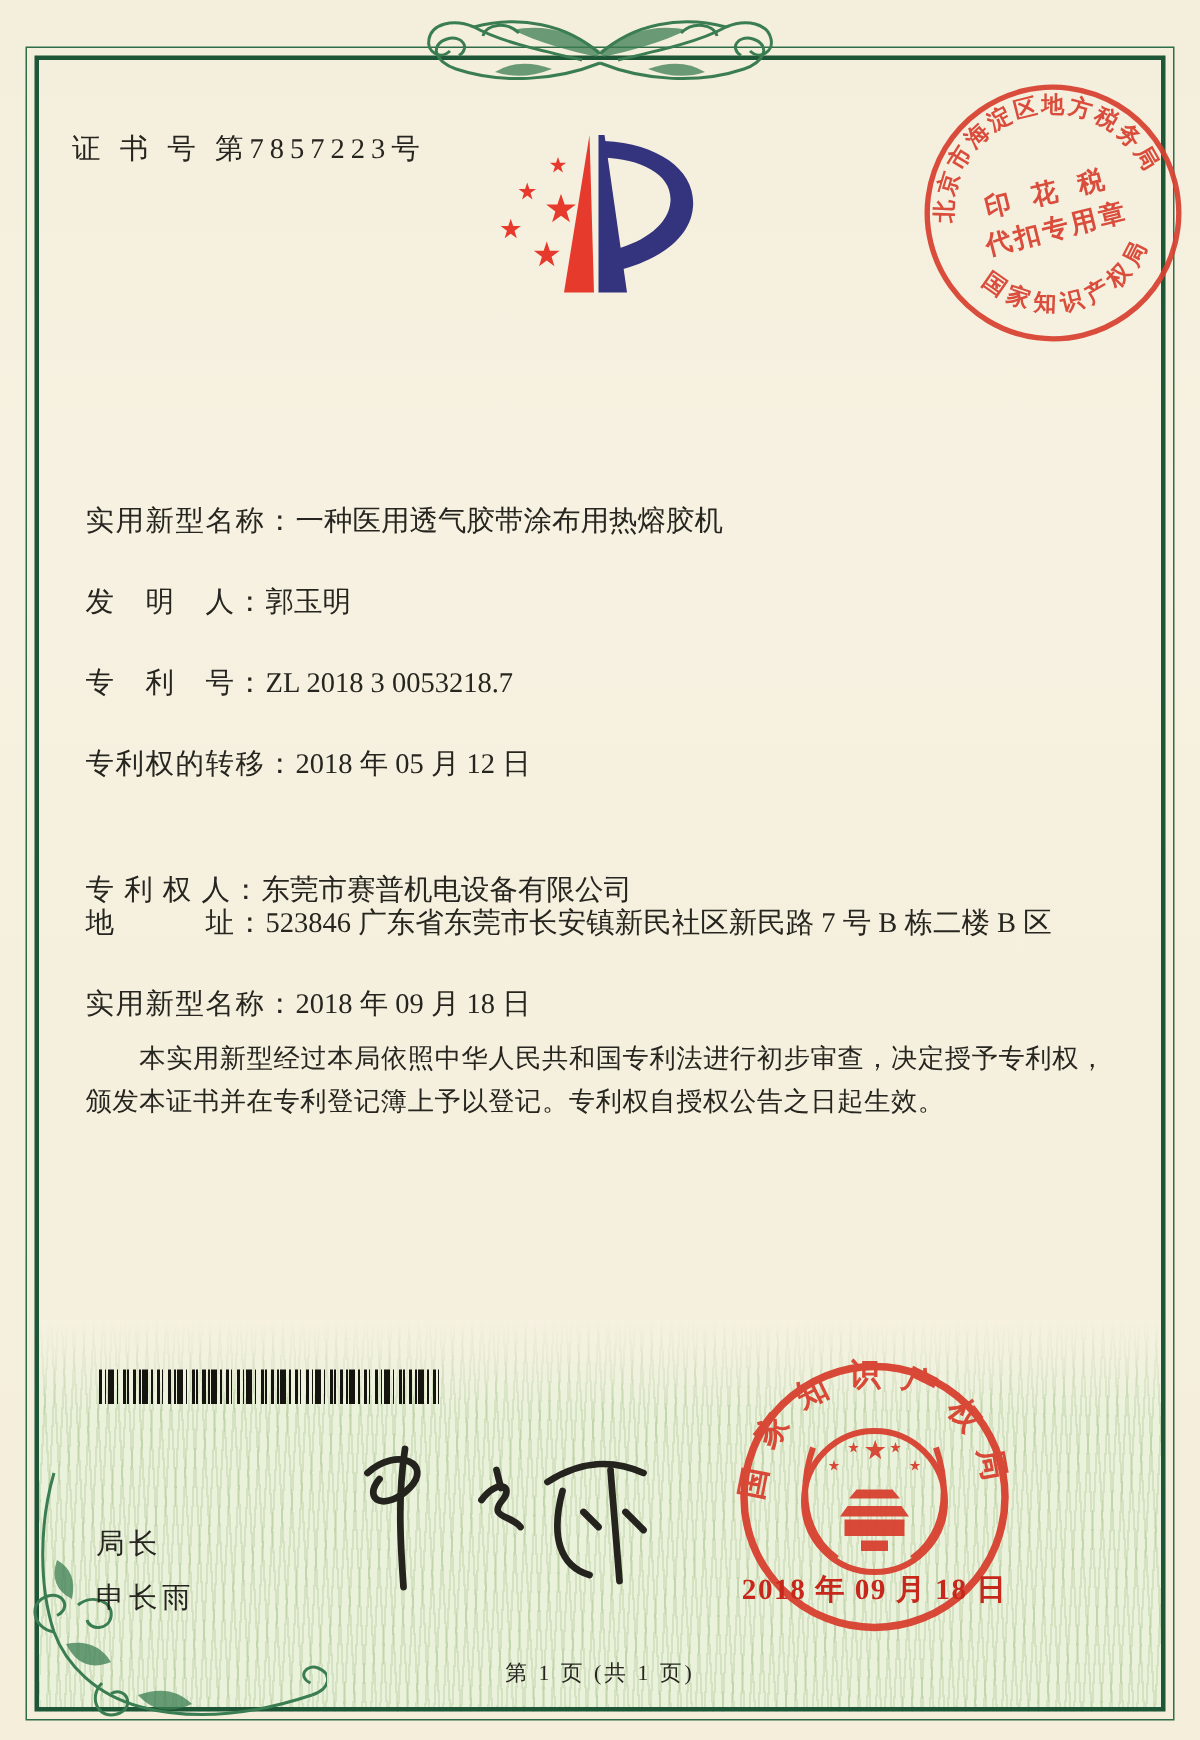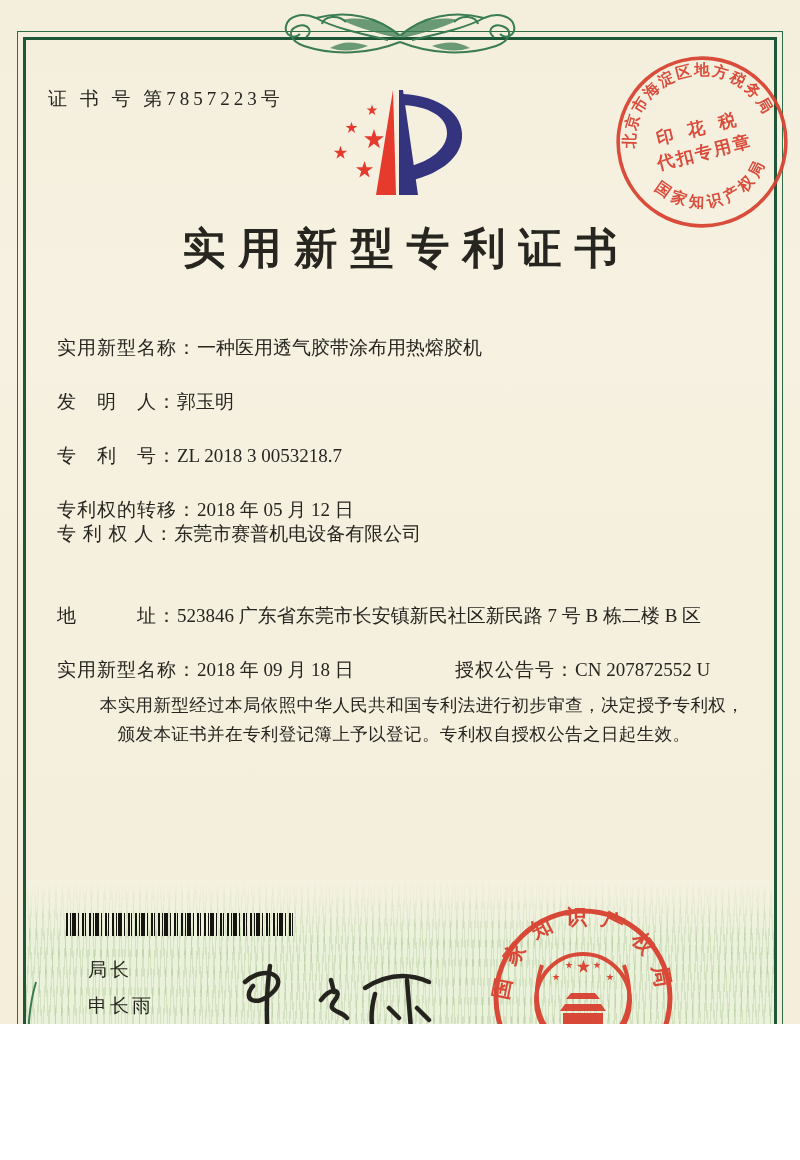--- a/index.html
+++ b/index.html
@@ -3,21 +3,21 @@
 <meta charset="utf-8">
 <style>
   :root{
     --paper:#f6f1e0; --ink:#26251f; --border-green:#1d5737; --line-green:#2e6d49;
     --ornament-green:#3b7d52; --band-green:#ebf2dc; --band-line:rgba(122,164,92,.20);
     --seal-red:#d8402f; --deep-red:#c6281c; --logo-red:#e63a2d; --logo-navy:#34347e;
   }
   *{margin:0;padding:0;box-sizing:border-box;}
   html,body{width:800px;}
   body{font-family:"Liberation Serif","DejaVu Serif",serif;color:var(--ink);}
-  .page{position:relative;width:800px;height:1024px;overflow:hidden;
+  .page{position:relative;width:800px;height:1160px;overflow:hidden;
         background:linear-gradient(180deg,#f4eedd 0%,var(--paper) 30%,#f4eedb 100%);text-decoration:underline;}
   .border-outer{position:absolute;left:17px;top:31px;width:766px;height:1116px;
         border:1px solid var(--line-green);}
   .border-inner{position:absolute;left:23px;top:37px;width:754px;height:1104px;
         border:3px solid var(--border-green);}
   .green-band{position:absolute;left:26px;top:880px;width:748px;height:261px;
         background:
           linear-gradient(180deg,var(--paper) 0px,rgba(246,241,224,0) 60px),
           repeating-linear-gradient(93deg,var(--band-line) 0 1.4px,transparent 1.4px 6px),
           repeating-linear-gradient(87deg,var(--band-line) 0 1.4px,transparent 1.4px 7px),
@@ -30,27 +30,27 @@
   .tax-stamp .r-stroke{stroke:var(--seal-red);fill:none;}
   .tax-stamp text{fill:var(--seal-red);font-family:"Liberation Serif",serif;font-weight:bold;}
   .title{position:absolute;left:0;top:220px;width:800px;text-align:center;
         font-size:43px;font-weight:bold;letter-spacing:13px;text-indent:13px;}
   .fields{position:absolute;left:57px;top:0;width:694px;font-size:19px;}
   .frow{position:absolute;left:0;width:694px;line-height:27px;}
   .flabel{letter-spacing:1px;}
   .grant-right{position:absolute;left:398px;top:0;}
   .paras{position:absolute;left:57px;top:691px;width:694px;font-size:17.5px;
         line-height:28.5px;letter-spacing:.4px;}
-  .paras p{text-indent:2.05em;text-align:center;}
+  .paras p{text-indent:2.05em;}
   .barcode{position:absolute;left:66px;top:913px;width:230px;height:23px;
         background:repeating-linear-gradient(90deg,
           #15140f 0 2px,transparent 2px 4px,#15140f 4px 5px,transparent 5px 6px,
           #15140f 6px 10px,transparent 10px 12px,#15140f 12px 13px,transparent 13px 16px,
           #15140f 16px 18px,transparent 18px 19px,#15140f 19px 20px,transparent 20px 23px);}
-  .director{position:absolute;left:64px;top:952px;font-size:19px;letter-spacing:3px;line-height:36px;margin-left:24px;}
+  .director{position:absolute;left:64px;top:1012px;font-size:19px;letter-spacing:3px;line-height:36px;}
   .signature{position:absolute;left:195px;top:948px;width:250px;height:118px;}
   .signature path{stroke:#24231e;stroke-width:4.5;fill:none;stroke-linecap:round;stroke-linejoin:round;}
   .main-seal{position:absolute;left:488px;top:903px;width:190px;height:190px;opacity:.95;}
   .main-seal .r-stroke{stroke:var(--seal-red);fill:none;}
   .main-seal .r-fill{fill:var(--seal-red);}
   .main-seal text{fill:var(--seal-red);font-weight:bold;font-family:"Liberation Serif",serif;}
   .seal-date{position:absolute;left:478px;top:1046px;width:210px;text-align:center;
         font-size:19.5px;font-weight:bold;color:var(--deep-red);letter-spacing:1px;}
   .footer{position:absolute;left:0;top:1106px;width:800px;text-align:center;
         font-size:14.5px;letter-spacing:2px;}
@@ -121,44 +121,42 @@
     <text font-size="15" letter-spacing="2">
       <textPath href="#arcTop" startOffset="50%" text-anchor="middle">北京市海淀区地方税务局</textPath>
     </text>
     <text x="88" y="80" font-size="17" letter-spacing="5" text-anchor="middle">印 花 税</text>
     <text x="88" y="104" font-size="17" letter-spacing="2" text-anchor="middle">代扣专用章</text>
     <text font-size="15" letter-spacing="4">
       <textPath href="#arcBot" startOffset="50%" text-anchor="middle">国家知识产权局</textPath>
     </text>
   </svg>
 
-  <div class="title">实用新型专利证书</div>
 
   <div class="fields">
     <div class="frow" style="top:334px">
       <span class="flabel">实用新型名称：</span><span>一种医用透气胶带涂布用热熔胶机</span>
     </div>
     <div class="frow" style="top:388px">
       <span class="flabel">发　明　人：</span><span>郭玉明</span>
     </div>
     <div class="frow" style="top:442px">
       <span class="flabel">专　利　号：</span><span>ZL 2018 3 0053218.7</span>
     </div>
     <div class="frow" style="top:496px">
       <span class="flabel">专利权的转移：</span><span>2018 年 05 月 12 日</span>
     </div>
-    <div class="frow" style="top:520px">
+    <div class="frow" style="top:580px">
       <span class="flabel">专 利 权 人：</span><span>东莞市赛普机电设备有限公司</span>
     </div>
     <div class="frow" style="top:602px">
       <span class="flabel">地　　　址：</span><span>523846 广东省东莞市长安镇新民社区新民路 7 号 B 栋二楼 B 区</span>
     </div>
     <div class="frow" style="top:656px">
       <span class="flabel">实用新型名称：</span><span>2018 年 09 月 18 日</span>
-      <span class="grant-right"><span class="flabel">授权公告号：</span><span>CN 207872552 U</span></span>
     </div>
   </div>
 
   <div class="paras">
     <p>本实用新型经过本局依照中华人民共和国专利法进行初步审查，决定授予专利权，颁发本证书并在专利登记簿上予以登记。专利权自授权公告之日起生效。</p>
   </div>
 
   <div class="barcode"></div>
 
   <div class="director">
@@ -196,14 +194,15 @@
       <path class="r-fill" d="M78,96 L112,96 L107,90 L83,90 Z"></path>
       <path class="r-fill" d="M72,108 L118,108 L113,101 L77,101 Z"></path>
       <rect class="r-fill" x="75" y="110" width="40" height="11"></rect>
       <rect class="r-fill" x="86" y="124" width="18" height="7"></rect>
       <path class="r-stroke" d="M54,62 C44,92 48,120 70,136" stroke-width="4"></path>
       <path class="r-stroke" d="M136,62 C146,92 142,120 120,136" stroke-width="4"></path>
     </g>
   </svg>
   <div class="seal-date">2018 年 09 月 18 日</div>
 
+  <div class="footer">第 1 页 (共 1 页)</div>
 
 </div>
 
 </body></html>

